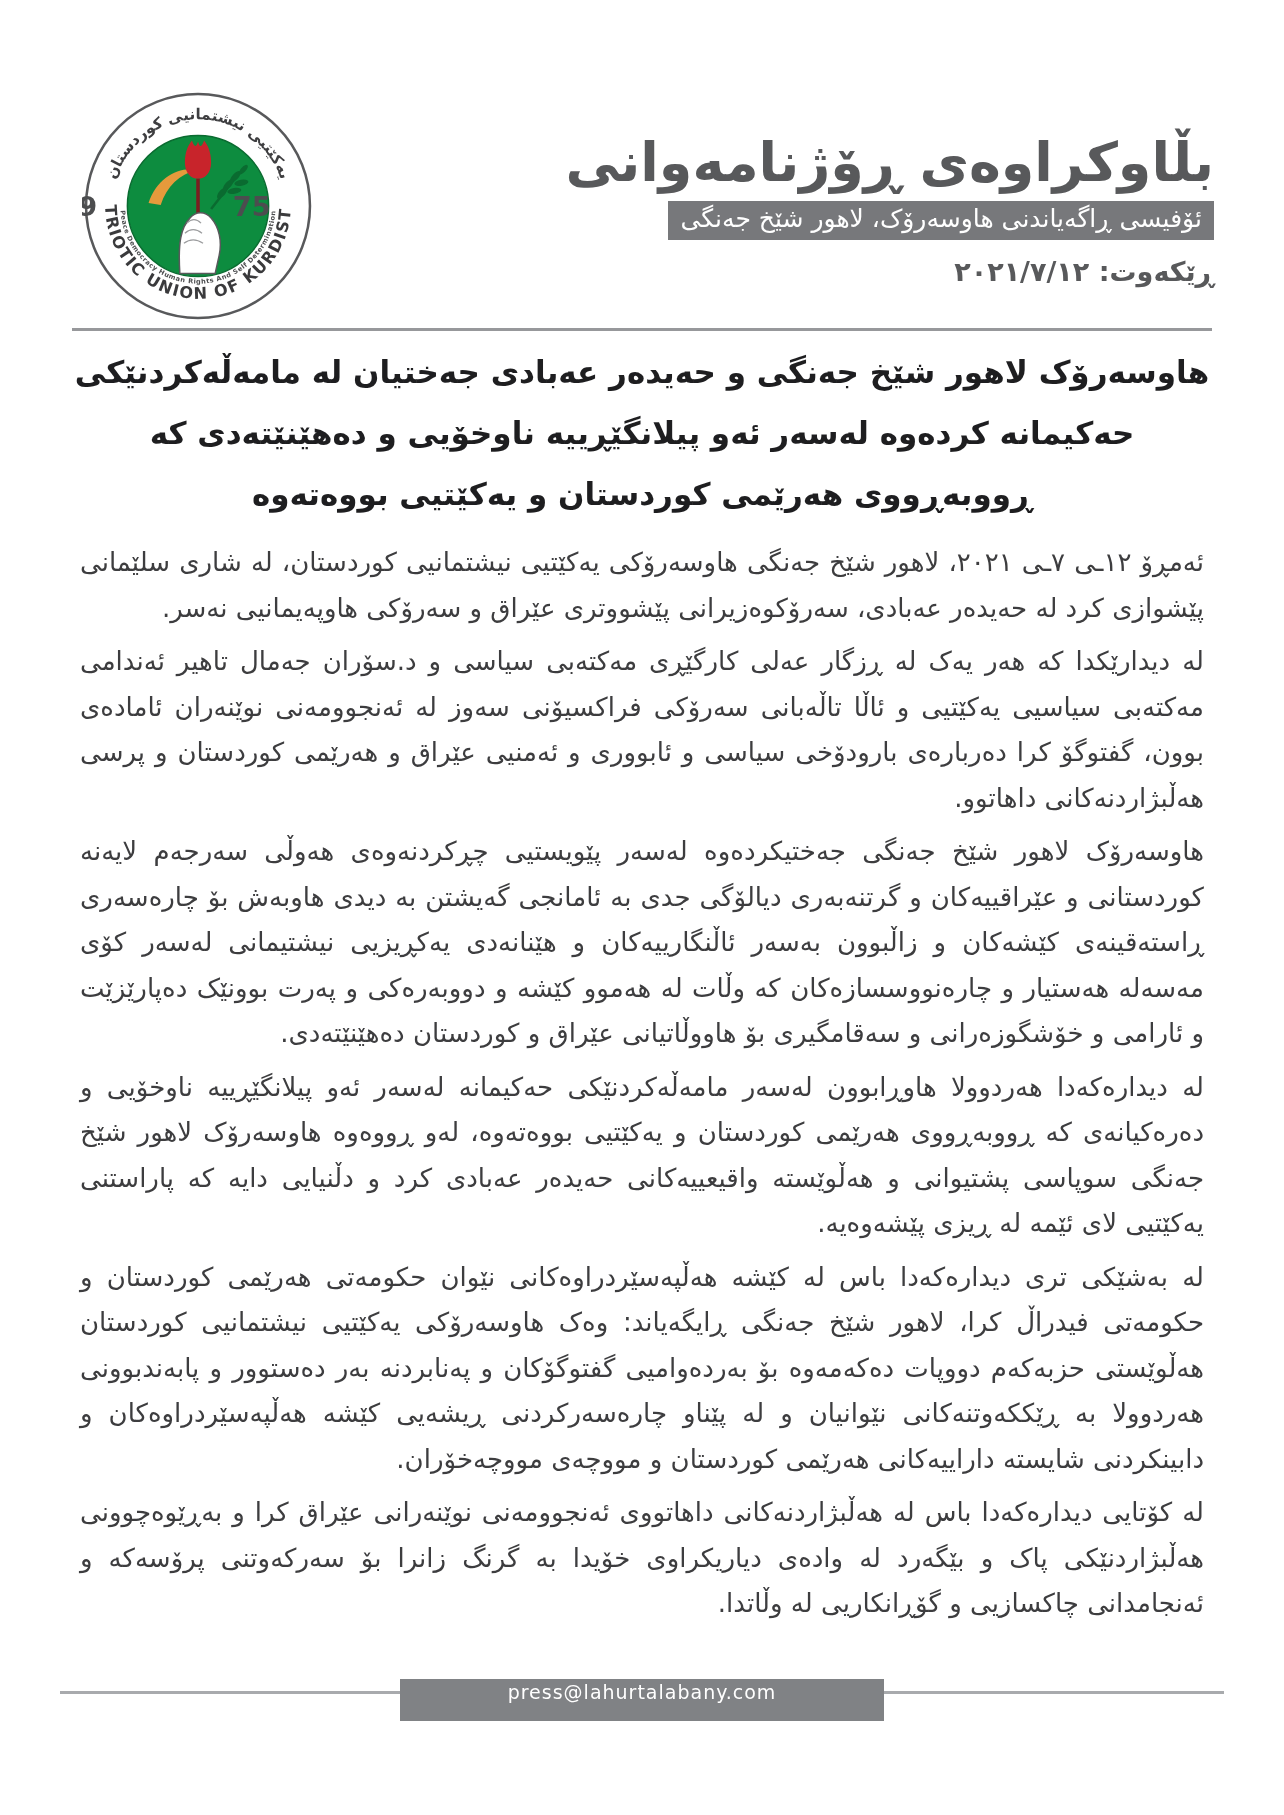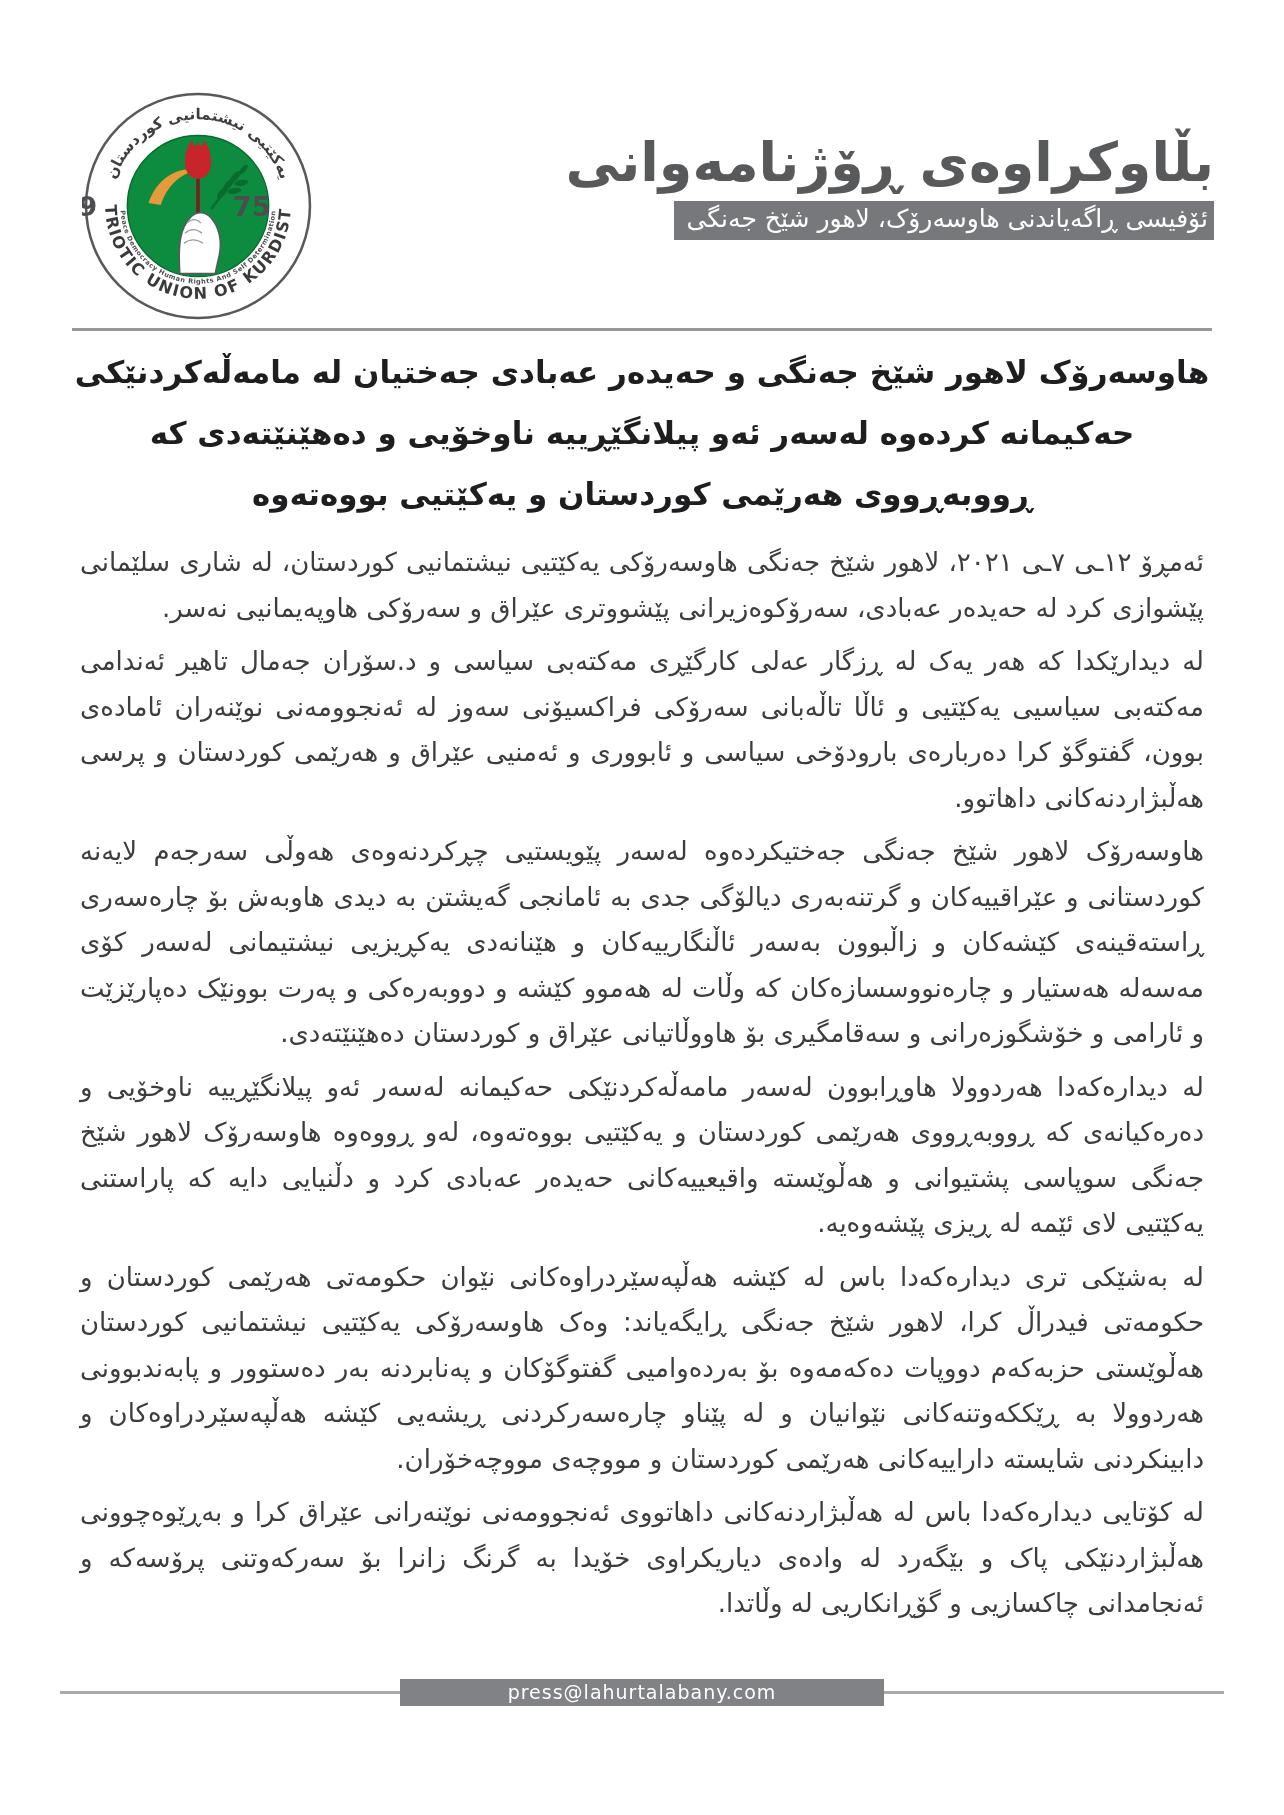--- a/index.html
+++ b/index.html
@@ -22,21 +22,21 @@
     direction: rtl; text-align: right;
   }
   .press-title {
     font-size: 54px; font-weight: 700; color: #58595b;
     line-height: 1.12; letter-spacing: 0; margin-top: 35px;
   }
   .office-subtitle {
     display: inline-block; margin-top: 8px;
     background: #77787b; color: #ffffff;
     font-size: 25px; font-weight: 400;
-    padding: 3px 6px 7px 12px;
+    padding: 3px 12px 7px 12px;
   }
   .date-line {
     margin-top: 16px; font-size: 27px; font-weight: 700; color: #58595b;
   }
 
   .header-divider {
     position: absolute; top: 328px; left: 72px; width: 1140px; height: 3px;
     background: #97989b;
   }
 
@@ -57,21 +57,21 @@
   }
   .body-text p { margin: 8px; }
 
   
   .footer-divider {
     position: absolute; top: 1691px; left: 60px; width: 1164px; height: 3px;
     background: #a8aaad;
   }
   .email-bar {
     position: absolute; top: 1679px; left: 50%; transform: translateX(-50%);
-    width: 484px; height: 27px; line-height: 27px;
+    width: 484px; height: 42px; line-height: 27px;
     background: #808285; color: #ffffff;
     font-size: 19px; letter-spacing: 1px; text-align: center;
     direction: ltr;
   }
 
   
   .logo-arc-ar { font-size: 15px; font-weight: 700; fill: #3e3e40; }
   .logo-arc-en { font-size: 16px; font-weight: 700; fill: #3a3a3c; letter-spacing: 1.5px; }
   .logo-arc-motto { font-size: 6.5px; font-weight: 700; fill: #4c4d4f; letter-spacing: 0.5px; }
   .logo-year { font-size: 27px; font-weight: 700; fill: #4c4d4f; }
@@ -126,20 +126,21 @@
 
       <text class="logo-arc-en" text-anchor="middle">
         <textPath href="#arcBottom" startOffset="50%">PATRIOTIC UNION OF KURDISTAN</textPath>
       </text>
     </svg>
   </div>
 
   <div class="header-right">
     <div class="press-title">بڵاوکراوەی ڕۆژنامەوانی</div>
     <div class="office-subtitle">ئۆفیسی ڕاگەیاندنی هاوسەرۆک، لاهور شێخ جەنگی</div>
+    <div class="date-line">ڕێکەوت: ٢٠٢١/٧/١٢</div>
   </div>
 
   <div class="header-divider"></div>
 
   <div class="headline">
     <div class="hl-line">هاوسەرۆک لاهور شێخ جەنگی و حەیدەر عەبادی جەختیان لە مامەڵەکردنێکی</div>
     <div class="hl-line">حەکیمانە کردەوە لەسەر ئەو پیلانگێڕییە ناوخۆیی و دەهێنێتەدی کە</div>
     <div class="hl-line">ڕووبەڕووی هەرێمی کوردستان و یەکێتیی بووەتەوە</div>
   </div>
 

